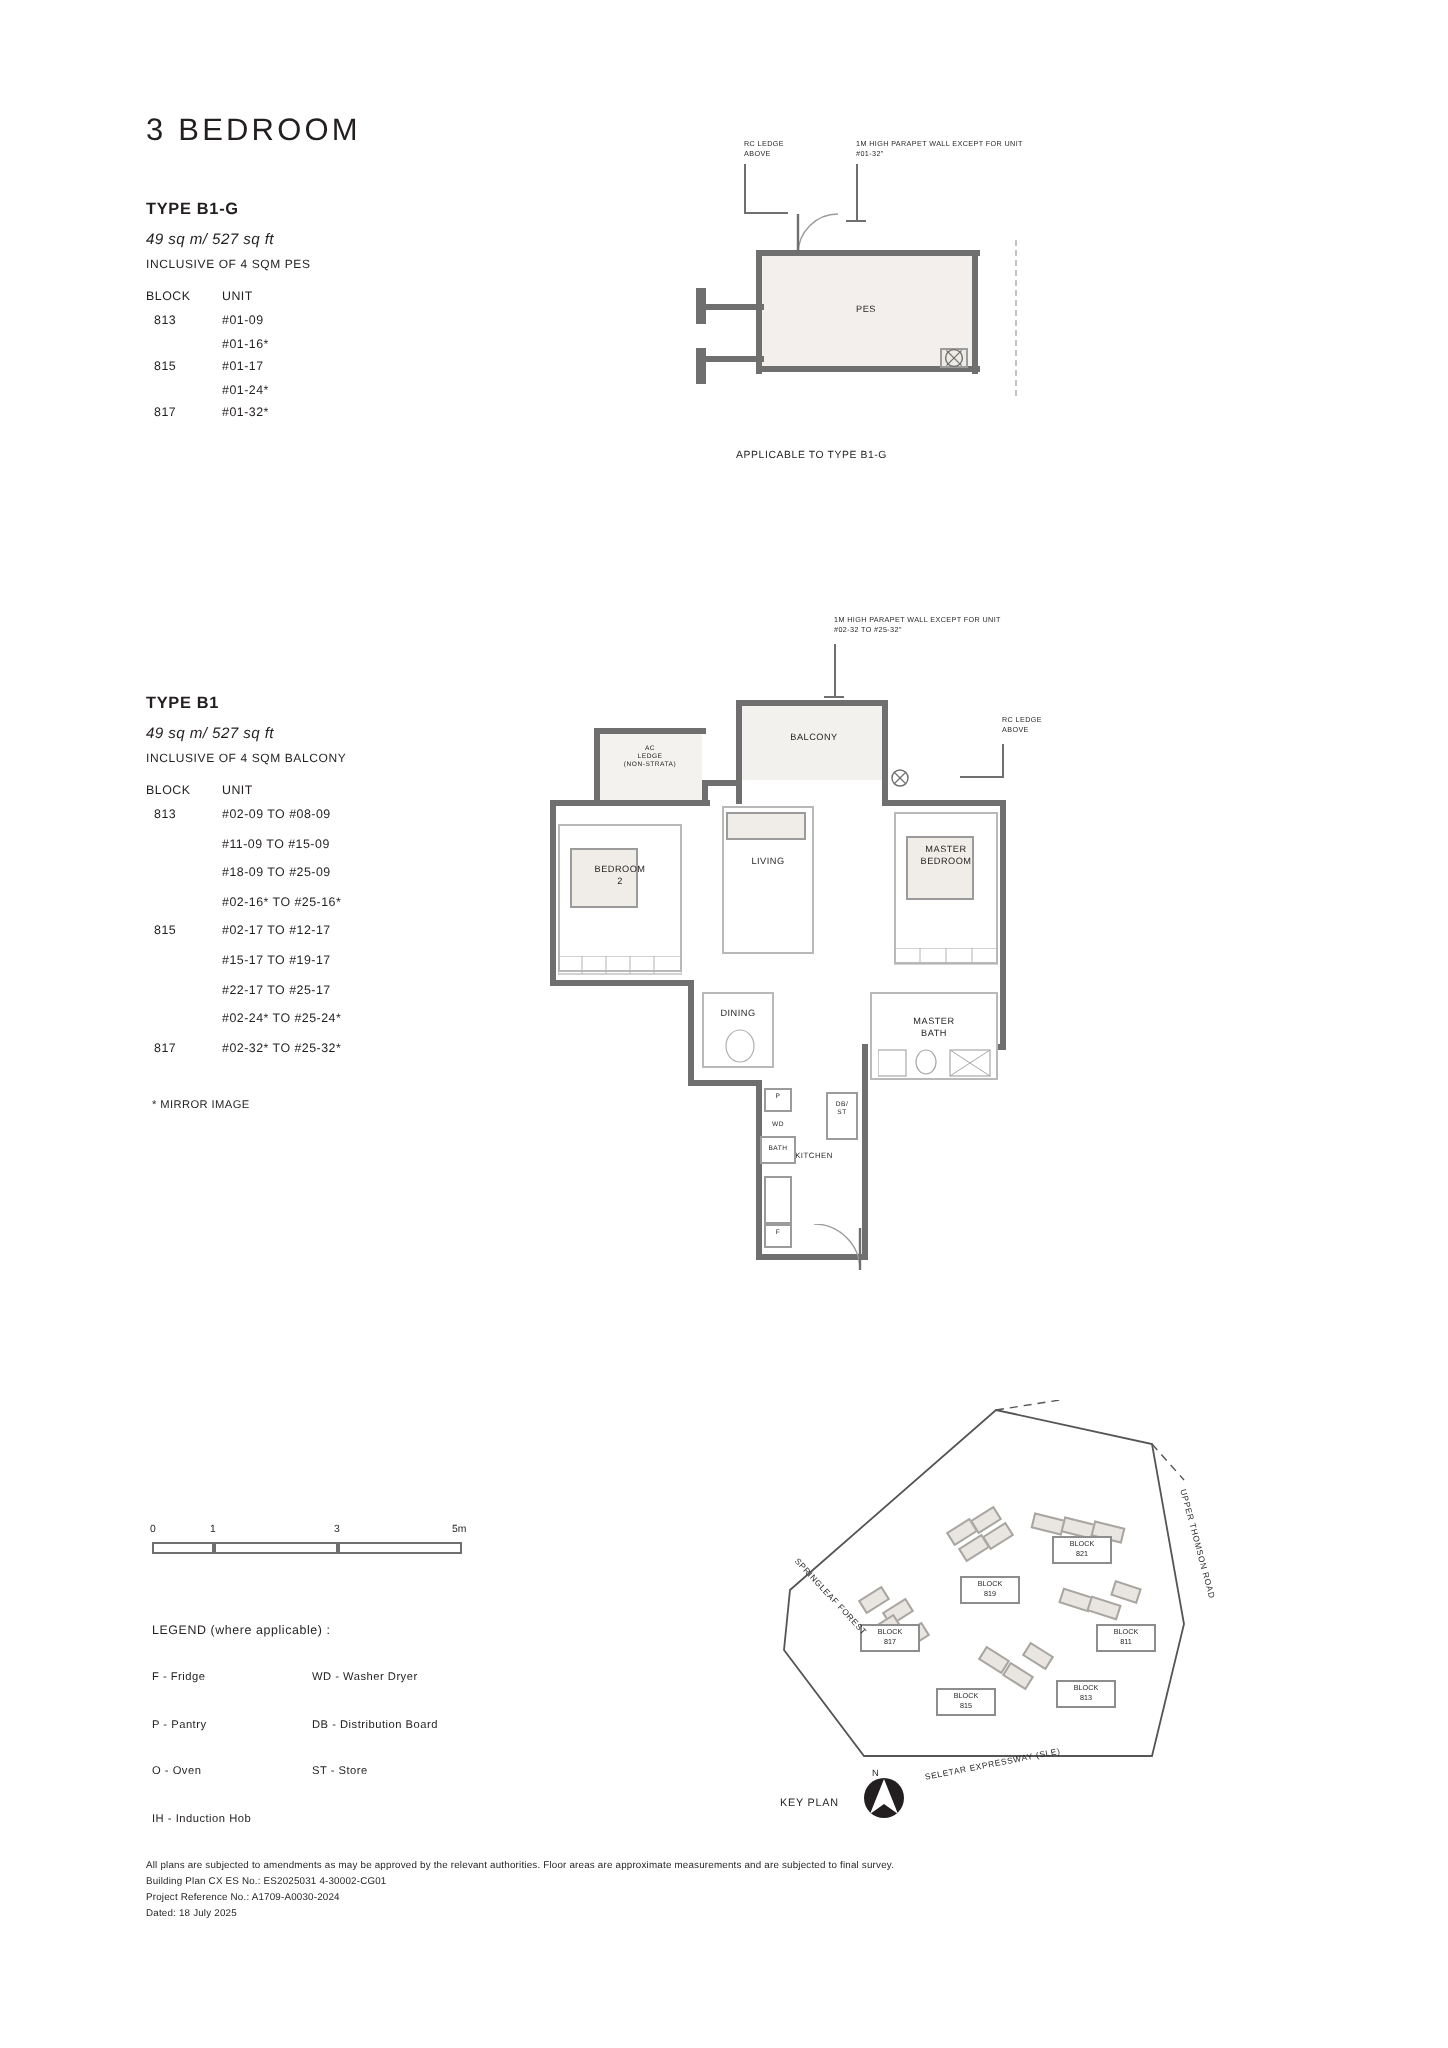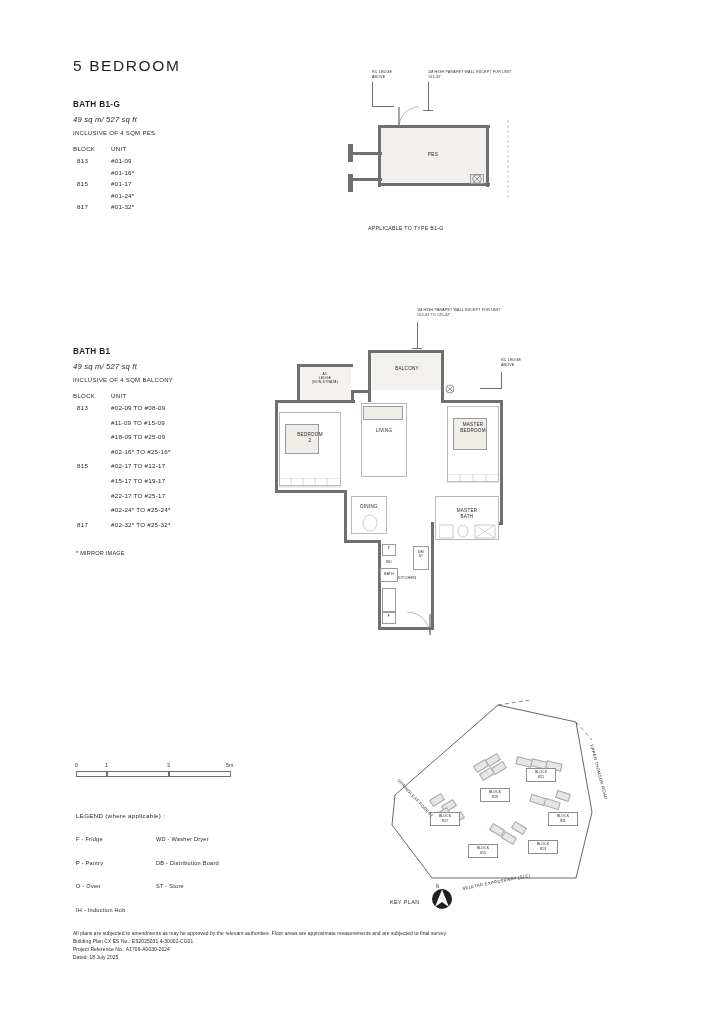--- a/index.html
+++ b/index.html
@@ -64,23 +64,23 @@
   .kp-cluster i { position:absolute; display:block; background:#e9e6e2; border:0.5px solid #a9a6a2; }
   #keyplan-caption { position:absolute; left:390px; top:899px; font-size:5.4px; letter-spacing:.4px; }
   #north { position:absolute; left:431px; top:888px; width:22px; height:22px; }
   .north-n { position:absolute; left:436px; top:884px; font-size:4.6px; }
 </style>
 </head>
 <body>
 
 <div class="page">
 
-  <div id="page-title">5 BEDROOM</div>
-
-  <div class="type-head" style="left:73px; top:100px;">BATH B1-G</div>
+  <div id="page-title">3 BEDROOM</div>
+
+  <div class="type-head" style="left:73px; top:100px;">TYPE B1-G</div>
   <div class="type-area" style="left:73px; top:115px;">49 sq m/ 527 sq ft</div>
   <div class="type-incl" style="left:73px; top:130px;">INCLUSIVE OF 4 SQM PES</div>
 
   <div class="tbl" style="left:73px; top:145px; width:175px;">
     <div class="hdr">
       <span class="blk" style="padding-left:0">BLOCK</span>
       <span class="unit">UNIT</span>
     </div>
     <div class="row">
       <span class="blk">813</span>
@@ -141,21 +141,21 @@
 
     <svg style="position:absolute; left:138px; top:100px; width:18px; height:18px;">
       <circle cx="9" cy="9" r="4.2" fill="none" stroke="#6f6f6f" stroke-width="0.7"></circle>
       <line x1="5.2" y1="5.2" x2="12.8" y2="12.8" stroke="#6f6f6f" stroke-width="0.6"></line>
       <line x1="12.8" y1="5.2" x2="5.2" y2="12.8" stroke="#6f6f6f" stroke-width="0.6"></line>
     </svg>
 
     <div class="applicable" style="left:38px; top:155px;">APPLICABLE TO TYPE B1-G</div>
   </div>
 
-  <div class="type-head" style="left:73px; top:347px;">BATH B1</div>
+  <div class="type-head" style="left:73px; top:347px;">TYPE B1</div>
   <div class="type-area" style="left:73px; top:362px;">49 sq m/ 527 sq ft</div>
   <div class="type-incl" style="left:73px; top:377px;">INCLUSIVE OF 4 SQM BALCONY</div>
 
   <div class="tbl b1" style="left:73px; top:392px; width:200px;">
     <div class="hdr">
       <span class="blk" style="padding-left:0">BLOCK</span>
       <span class="unit">UNIT</span>
     </div>
     <div class="row">
       <span class="blk">813</span>

